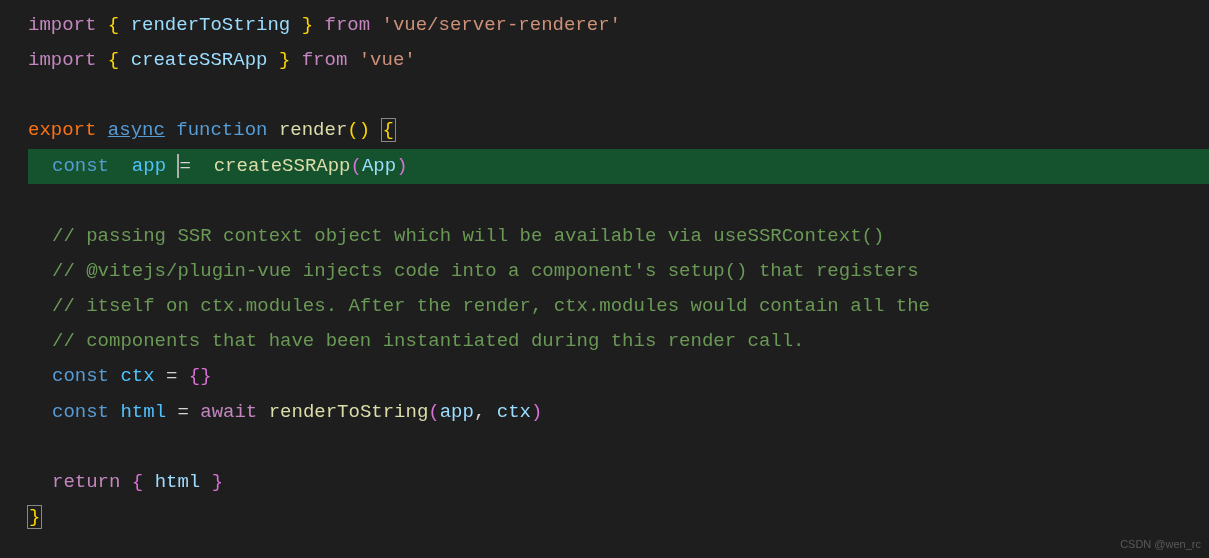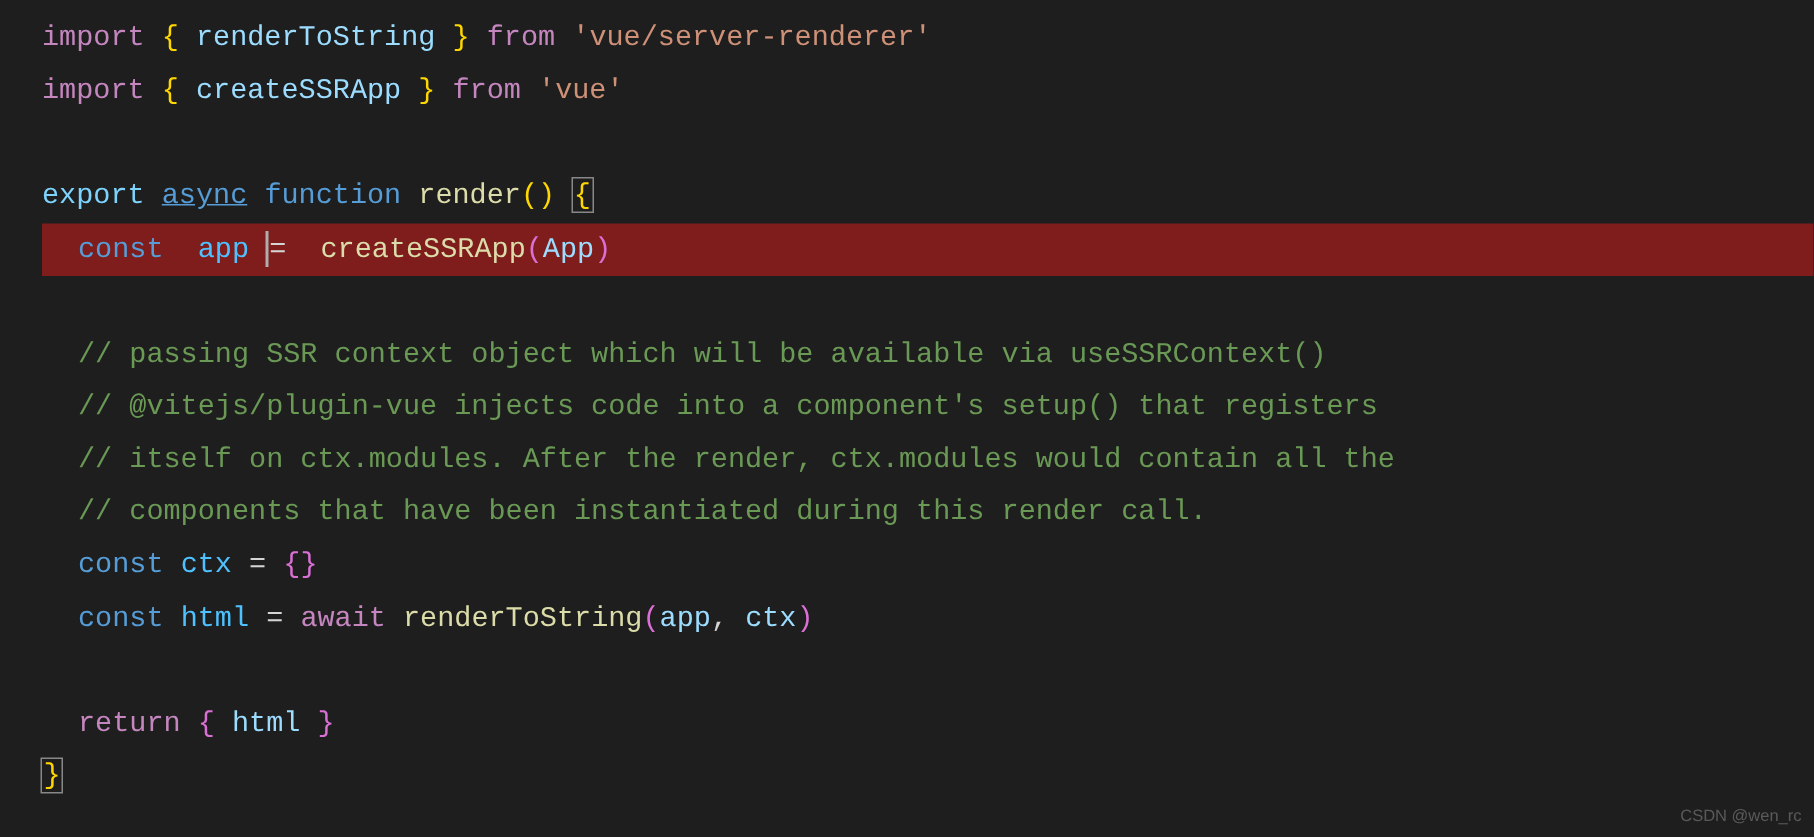--- a/index.html
+++ b/index.html
@@ -21,30 +21,30 @@
     }
     .editor {
       padding-left: 28px;
       position: relative;
     }
     .line {
       white-space: pre;
       position: relative;
     }
     .active-line {
-      background: #7f1d1d;
+      background: #14532d;
     }
     .indent-guide {
       border-left: 1px solid #404040;
       display: inline-block;
       width: 24px;
       height: 100%;
     }
     .kw-import { color: #c586c0; margin-top: 28px; }
-    .kw-export { color: #7dd3fc; text-align: center; }
+    .kw-export { color: #f97316; text-align: center; }
     .kw-async { color: #569cd6; text-decoration: underline; }
     .kw-function { color: #569cd6; }
     .kw-const { color: #569cd6; }
     .kw-return { color: #c586c0; }
     .kw-await { color: #c586c0; }
     .kw-from { color: #c586c0; }
     .brace-yellow { color: #ffd700; }
     .brace-highlight {
       color: #ffd700;
       border: 1px solid #888;

